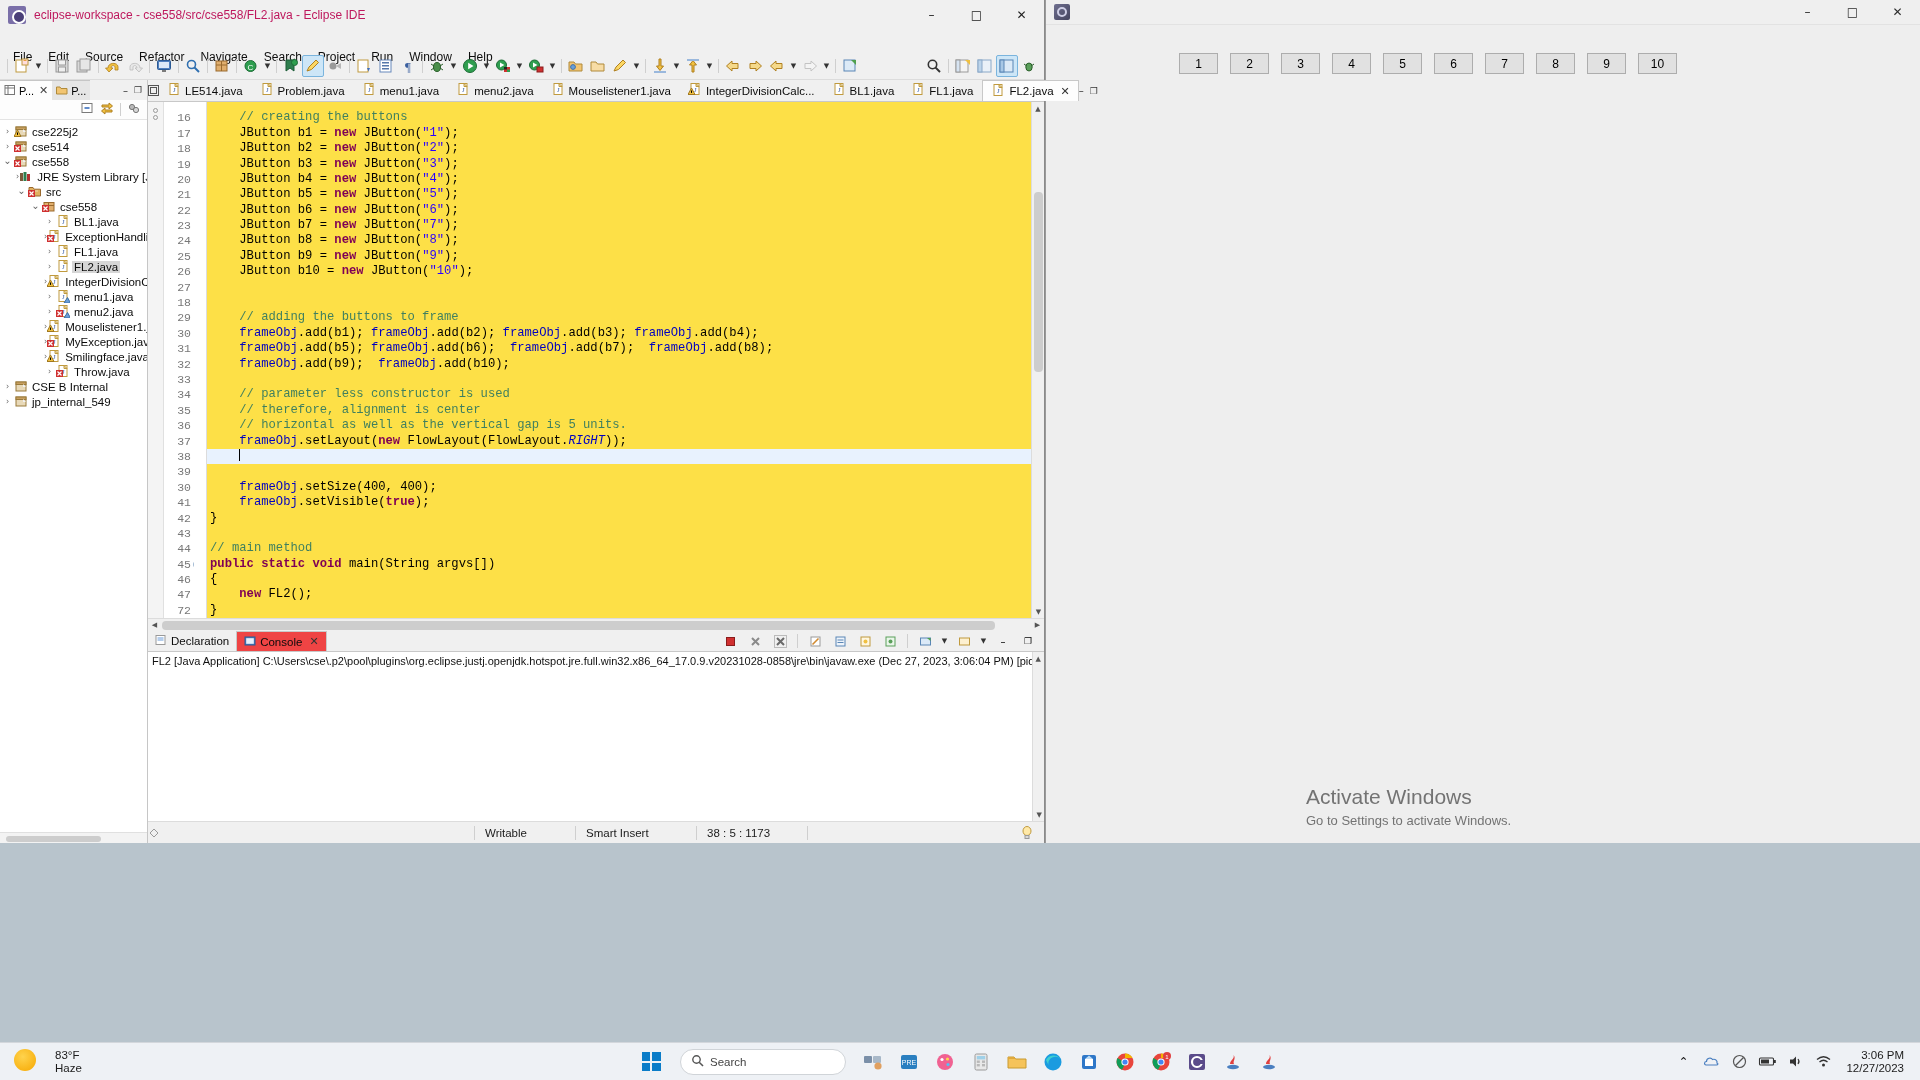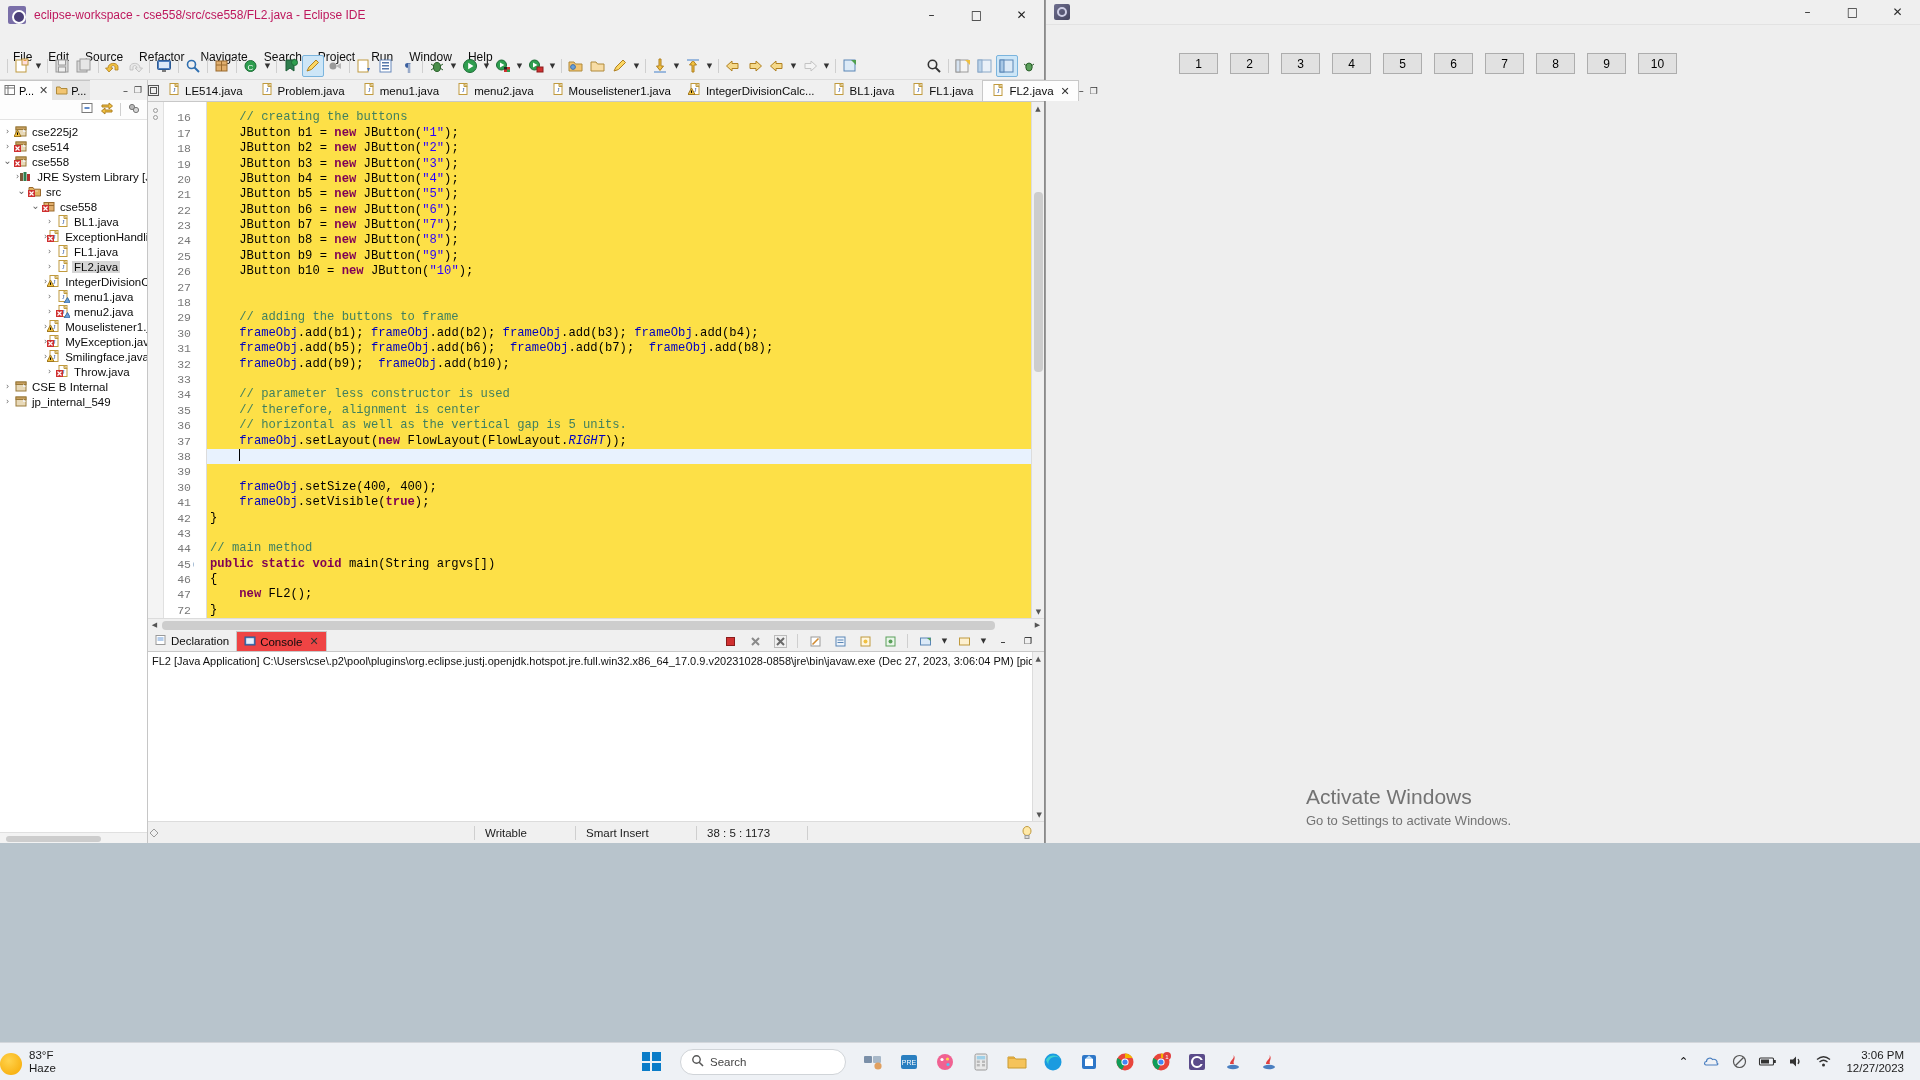--- a/index.html
+++ b/index.html
@@ -194,21 +194,21 @@
     color:#1b1b1b; border-top:1px solid #dcdcdc; flex:0 0 22px;
   }
   .st-cell { padding:0 10px; height:22px; display:flex; align-items:center;}
   .st-div { width:1px; height:14px; background:#cfcfcf; }
 
   
   .taskbar {
     position:absolute; left:0; bottom:0; width:1920px; height:38px; background:#eef1f5;
     display:flex; align-items:center; border-top:1px solid #d3d7dc;
   }
-  .weather { display:flex; align-items:flex-end; gap:7px; width:200px;}
+  .weather { display:flex; align-items:flex-start; gap:19px; padding-left:14px; width:200px;}
   .weather .wicon { width:22px; height:22px; border-radius:50%; background:radial-gradient(circle at 40% 35%, #ffd34d, #f6a700); }
   .weather .wtxt { font-size:11.5px; color:#1b1b1b; line-height:13px;}
   .tb-center { position:absolute; left:50%; transform:translateX(-50%); display:flex; align-items:center; gap:6px;}
   .winlogo { width:19px; height:19px; display:grid; grid-template-columns:1fr 1fr; grid-template-rows:1fr 1fr; gap:2px;}
   .winlogo i { background:#0a7cc8; display:block;}
   .searchbox {
     width:166px; height:26px; background:#fff; border:1px solid #d0d4d8; border-radius:13px;
     display:flex; align-items:center; gap:6px; padding-left:10px; font-size:11.5px; color:#444;
     margin-left: 8px; margin-right: 6px;
   }

